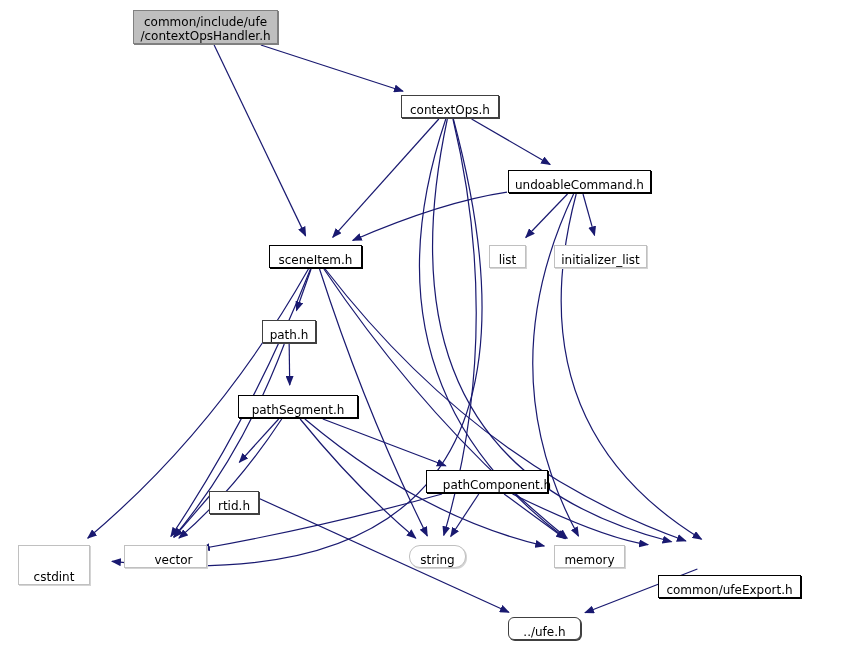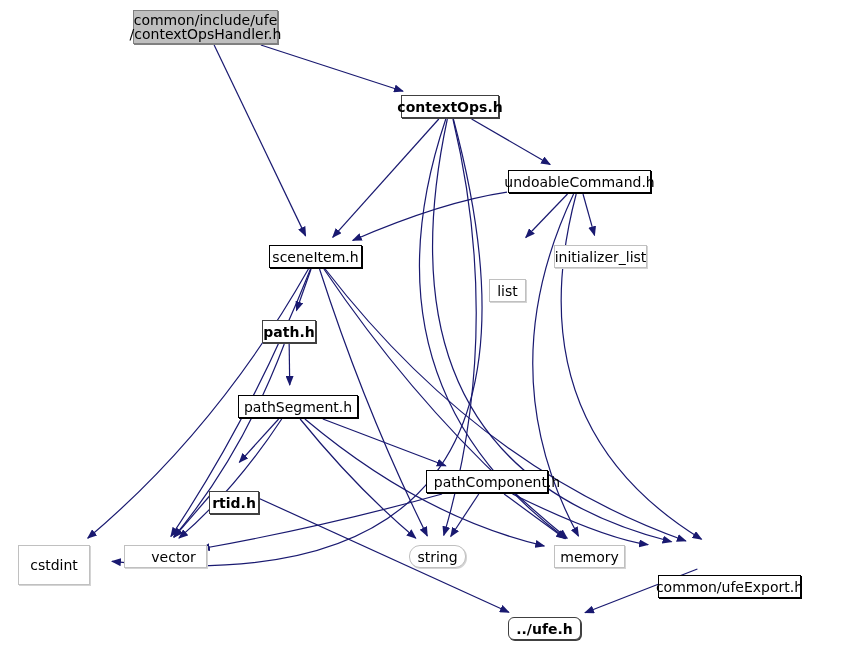--- a/index.html
+++ b/index.html
@@ -8,41 +8,40 @@
     width:843px;height:649px;
     background:#ffffff;
     font-family:"DejaVu Sans", sans-serif;
     overflow:hidden;
   }
   svg#edges{position:absolute;left:0;top:0;width:843px;height:649px;}
   .node{
     position:absolute;
     box-sizing:border-box;
     display:flex;
-    align-items:center;
+    align-items:flex-end;
     justify-content:center;
     text-align:center;
-    font-size:14px;
+    font-size:12px;
     line-height:14px;
     color:#000000;
     background:#ffffff;
     border:1px solid #000000;
     white-space:pre-line;
     letter-spacing:0px;
     z-index:5;
   }
   .node.root{
     background:#bfbfbf;
     border:1px solid #808080;
     box-shadow:1px 1px 0 0 #808080;
   }
   .node.local{
     border:1px solid #404040;
     box-shadow:1px 1px 0 0 #404040;
-    font-weight:bold;
   }
   .node.linked{
     border:1px solid #000000;
     box-shadow:1px 1px 0 0 #000000;
   }
   .node.system{
     border:1px solid #c0c0c0;
     box-shadow:1px 1px 0 0 #d4d4d4;
     color:#000000;
   }
@@ -94,21 +93,21 @@
         <path d="M697.3819444444445,569 L585.0052465013204,612.7357959562429" marker-end="url(#ah)"></path>
       </g>
   </svg>
 
   <div id="node-layer">
       <div class="node root" style="left: 133px; top: 10px; width: 145px; height: 34px;"><span>common/include/ufe
 /contextOpsHandler.h</span></div>
       <div class="node local" style="left: 401px; top: 95px; width: 98px; height: 23px;"><span>contextOps.h</span></div>
       <div class="node linked" style="left: 508px; top: 170px; width: 143px; height: 23px;"><span>undoableCommand.h</span></div>
       <div class="node linked" style="left: 269px; top: 245px; width: 93px; height: 23px;"><span>sceneItem.h</span></div>
-      <div class="node system" style="left: 489px; top: 245px; width: 37px; height: 23px; margin-top: 34px;"><span>list</span></div>
+      <div class="node system" style="left: 489px; top: 245px; width: 37px; height: 23px;"><span>list</span></div>
       <div class="node system" style="left: 554px; top: 245px; width: 93px; height: 23px;"><span>initializer_list</span></div>
       <div class="node local" style="left: 262px; top: 320px; width: 54px; height: 23px;"><span>path.h</span></div>
       <div class="node linked" style="left: 238px; top: 395px; width: 120px; height: 23px;"><span>pathSegment.h</span></div>
       <div class="node local" style="left: 209px; top: 470px; width: 50px; height: 23px; margin-top: 21px;"><span>rtid.h</span></div>
       <div class="node linked" style="left: 426px; top: 470px; width: 122px; height: 23px; padding-left: 20px;"><span>pathComponent.h</span></div>
       <div class="node system" style="left: 18px; top: 545px; width: 72px; height: 40px;"><span>cstdint</span></div>
       <div class="node system" style="left: 124px; top: 545px; width: 83px; height: 23px; padding-left: 16px;"><span>vector</span></div>
       <div class="node system" style="left: 409px; top: 545px; width: 57px; height: 23px; border-radius: 11px;"><span>string</span></div>
       <div class="node system" style="left: 554px; top: 545px; width: 71px; height: 23px;"><span>memory</span></div>
       <div class="node linked" style="left: 658px; top: 545px; width: 143px; height: 23px; margin-top: 30px;"><span>common/ufeExport.h</span></div>

